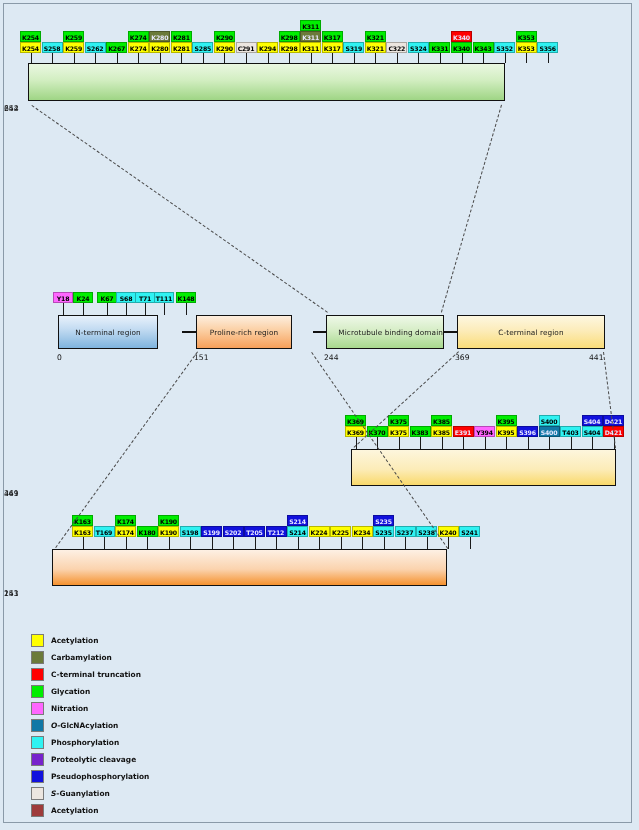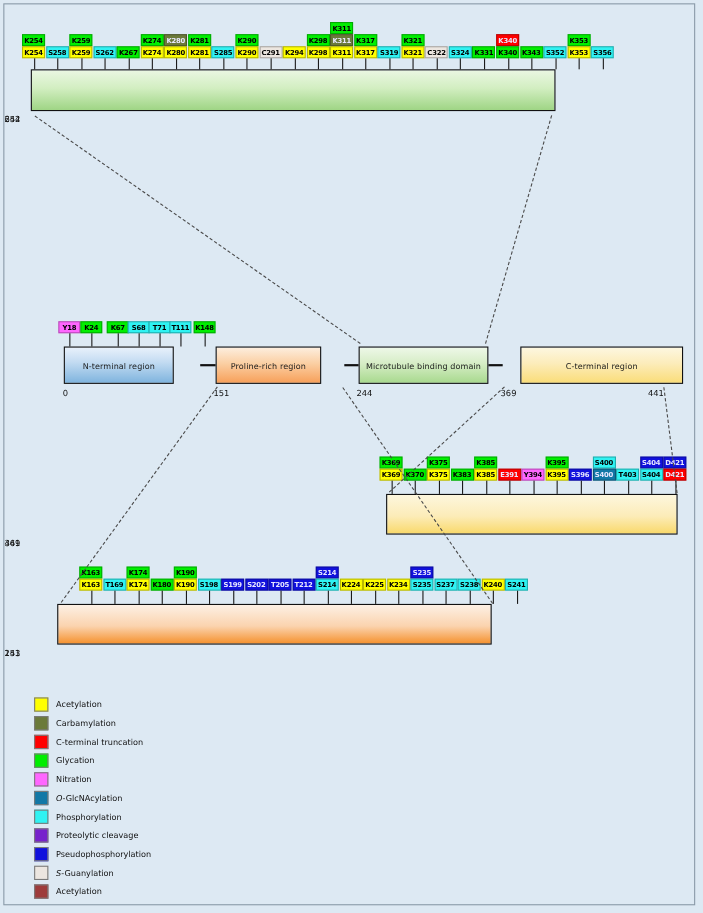--- a/index.html
+++ b/index.html
@@ -28,29 +28,29 @@
   .bar-green{background:linear-gradient(to bottom,#eaf7e2 0%,#d2eec1 45%,#9fd585 100%);}
   .bar-orange{background:linear-gradient(to bottom,#fdf0e4 0%,#fbd3ae 55%,#f5922f 100%);}
   .bar-yellow{background:linear-gradient(to bottom,#fdf6dd 0%,#fcecb8 55%,#f9d96b 100%);}
 
   .dom{position:absolute;box-sizing:border-box;border:1.4px solid #111;
        display:flex;align-items:center;justify-content:center;
        font-size:7.3px;color:#1b1b1b;text-align:center;letter-spacing:.1px;}
   .dom-blue{background:linear-gradient(to bottom,#e8f1fb 0%,#c4dcf2 40%,#7fb4de 100%);}
   .dom-orange{background:linear-gradient(to bottom,#fdeede 0%,#fbcfa3 45%,#f7a05a 100%);}
   .dom-green{background:linear-gradient(to bottom,#eef8e8 0%,#d6edc6 45%,#a8d98e 100%);}
-  .dom-yellow{background:linear-gradient(to bottom,#fdf7e0 0%,#fcecba 45%,#fadd79 100%);margin-left:16px;}
+  .dom-yellow{background:linear-gradient(to bottom,#fdf7e0 0%,#fcecba 45%,#fadd79 100%);}
   .connector{position:absolute;height:1.6px;background:#111;}
 
   .pos{position:absolute;font-size:7.6px;color:#111;white-space:nowrap;}
   .lead{position:absolute;border-top:1px dashed #4a4a4a;transform-origin:0 0;height:0;}
 
   
   #legend{position:absolute;left:27px;top:628px;}
-  .lg-row{display:flex;align-items:center;height:17px;}
+  .lg-row{display:flex;align-items:center;height:17px;font-weight:bold;}
   .lg-sw{width:11px;height:11px;border:0.5px solid #7a7a7a;margin-right:7px;flex:none;}
   .lg-tx{font-size:7.4px;color:#111;}
   .lg-tx i{font-style:italic;}
 </style>
 </head>
 <body>
 
 <div id="frame">
 
   <div class="abs" id="panel-mbd" style="left:0;top:0;width:629px;height:115px;">
@@ -125,21 +125,21 @@
   <div class="dom dom-blue" style="left:54px;top:311px;width:100px;height:34px;">
     <span>N-terminal region</span>
   </div>
   <div class="connector" style="left:178px;top:327px;width:14px;"></div>
 
   <div class="dom dom-orange" style="left:192px;top:311px;width:96px;height:34px;">
     <span>Proline-rich region</span>
   </div>
   <div class="connector" style="left:309px;top:327px;width:13px;"></div>
 
-  <div class="dom dom-green" style="left:322px;top:311px;width:118px;height:34px;">
+  <div class="dom dom-green" style="left:322px;top:311px;width:118px;height:34px;justify-content:flex-end;">
     <span>Microtubule binding domain</span>
   </div>
   <div class="connector" style="left:440px;top:327px;width:13px;"></div>
 
   <div class="dom dom-yellow" style="left:453px;top:311px;width:148px;height:34px;">
     <span>C-terminal region</span>
   </div>
 
   <div class="pos" style="left:53px;top:349px;">0</div>
   <div class="pos" style="left:190px;top:349px;">151</div>

